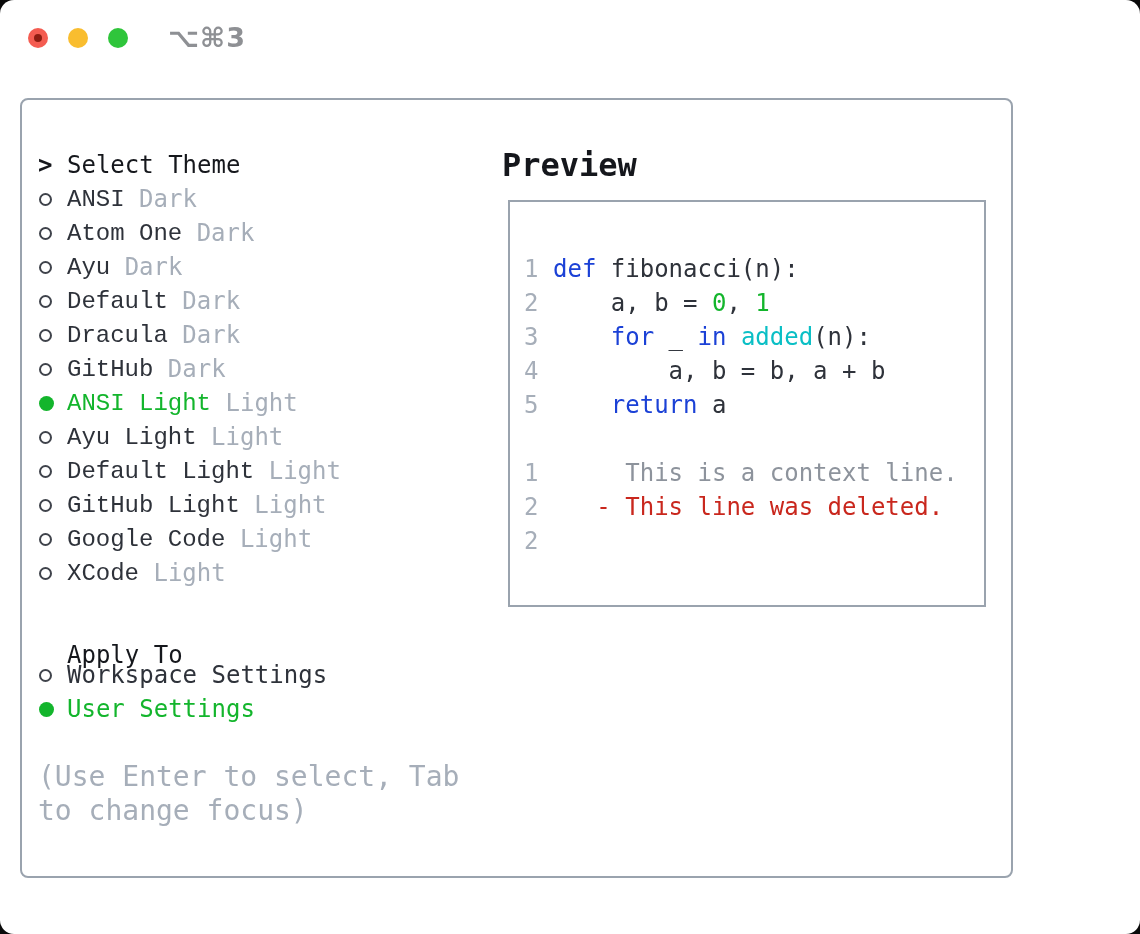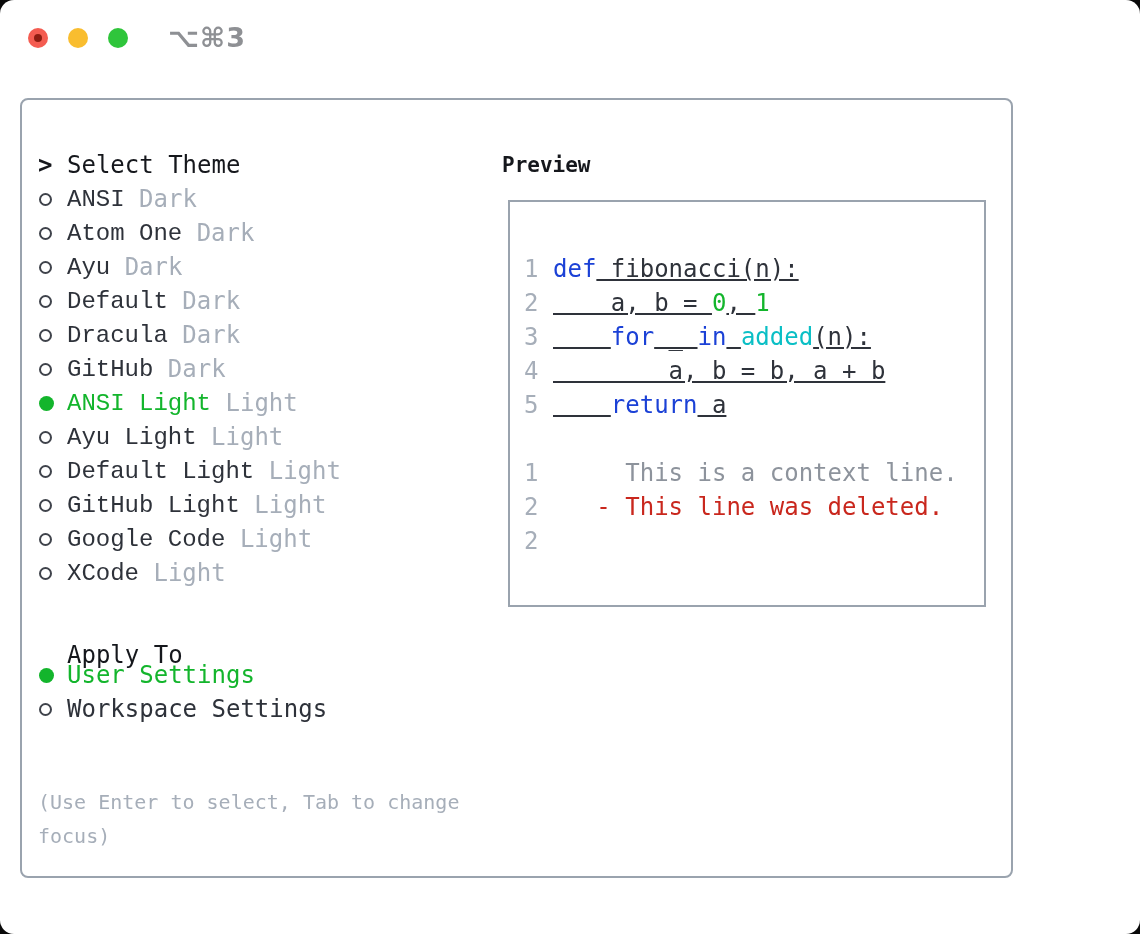--- a/index.html
+++ b/index.html
@@ -52,39 +52,39 @@
   .dot.filled { width:15px; height:15px; border:none; background:var(--selection-green); }
   .title-text { font-weight:400; color:var(--header-ink); }
   .name { color:var(--ink);font-family:Liberation Mono, monospace; }
   .variant { color:var(--muted-gray); }
   .selected .name { color:var(--selection-green); }
   .spacer { height:34px; }
   .apply-label { color:var(--header-ink);margin-top:28px; }
   .option-name { color:var(--ink); }
   .selected .option-name { color:var(--selection-green); }
   .help {
-    width:430px; font-size:20px; line-height:34px; color:var(--muted-gray);margin-top:25px;
+    width:430px; font-size:28px; line-height:34px; color:var(--muted-gray);
   }
   
   .preview-label {
     position:absolute; left:480px; top:48px; height:34px; line-height:34px;
-    font-size:21px; font-weight:700; color:var(--header-ink);
+    font-size:32px; font-weight:700; color:var(--header-ink);
   }
   .preview-box {
     position:absolute; left:486px; top:100px; width:478px; height:407px;
     border:2px solid var(--border-gray); background:#fff;
     padding:50px 0 0 14px; overflow:hidden;
   }
   .code-row { display:flex; height:34px; align-items:center; font-size:24px; }
   .ln { width:29px; flex:none; color:var(--muted-gray); white-space:pre; }
   .code { white-space:pre; color:var(--ink); }
   .tok-keyword  { color:var(--keyword-blue); }
   .tok-function { color:var(--function-cyan); }
   .tok-literal  { color:var(--literal-green); }
-  .tok-plain    { color:var(--ink);text-decoration:underline; }
+  .tok-plain    { color:var(--ink); }
   .diff-block { margin-top:34px; }
   .diff-context { color:var(--context-gray); }
   .diff-deleted { color:var(--deleted-red); }
   .diff-added   { color:var(--added-green); }
 </style>
 </head>
 <body>
 
 <div class="window">
 
@@ -117,22 +117,22 @@
           <div class="row"><span class="marker"><span class="dot"></span></span><span class="name">XCode</span><span class="variant"> Light</span></div>
         </div>
 
       <div class="spacer"></div>
 
       <div class="row">
         <span class="marker"></span>
         <span class="apply-label">Apply To</span>
       </div>
       <div>
+          <div class="row"><span class="marker"><span class="dot"></span></span><span class="option-name">Workspace Settings</span></div>
           <div class="row selected"><span class="marker"><span class="dot filled"></span></span><span class="option-name">User Settings</span></div>
-          <div class="row"><span class="marker"><span class="dot"></span></span><span class="option-name">Workspace Settings</span></div>
         </div>
 
       <div class="spacer"></div>
 
       <div class="help">(Use Enter to select, Tab to change focus)</div>
     </div>
 
     <div class="preview-label">Preview</div>
     <div class="preview-box">
       <div>

